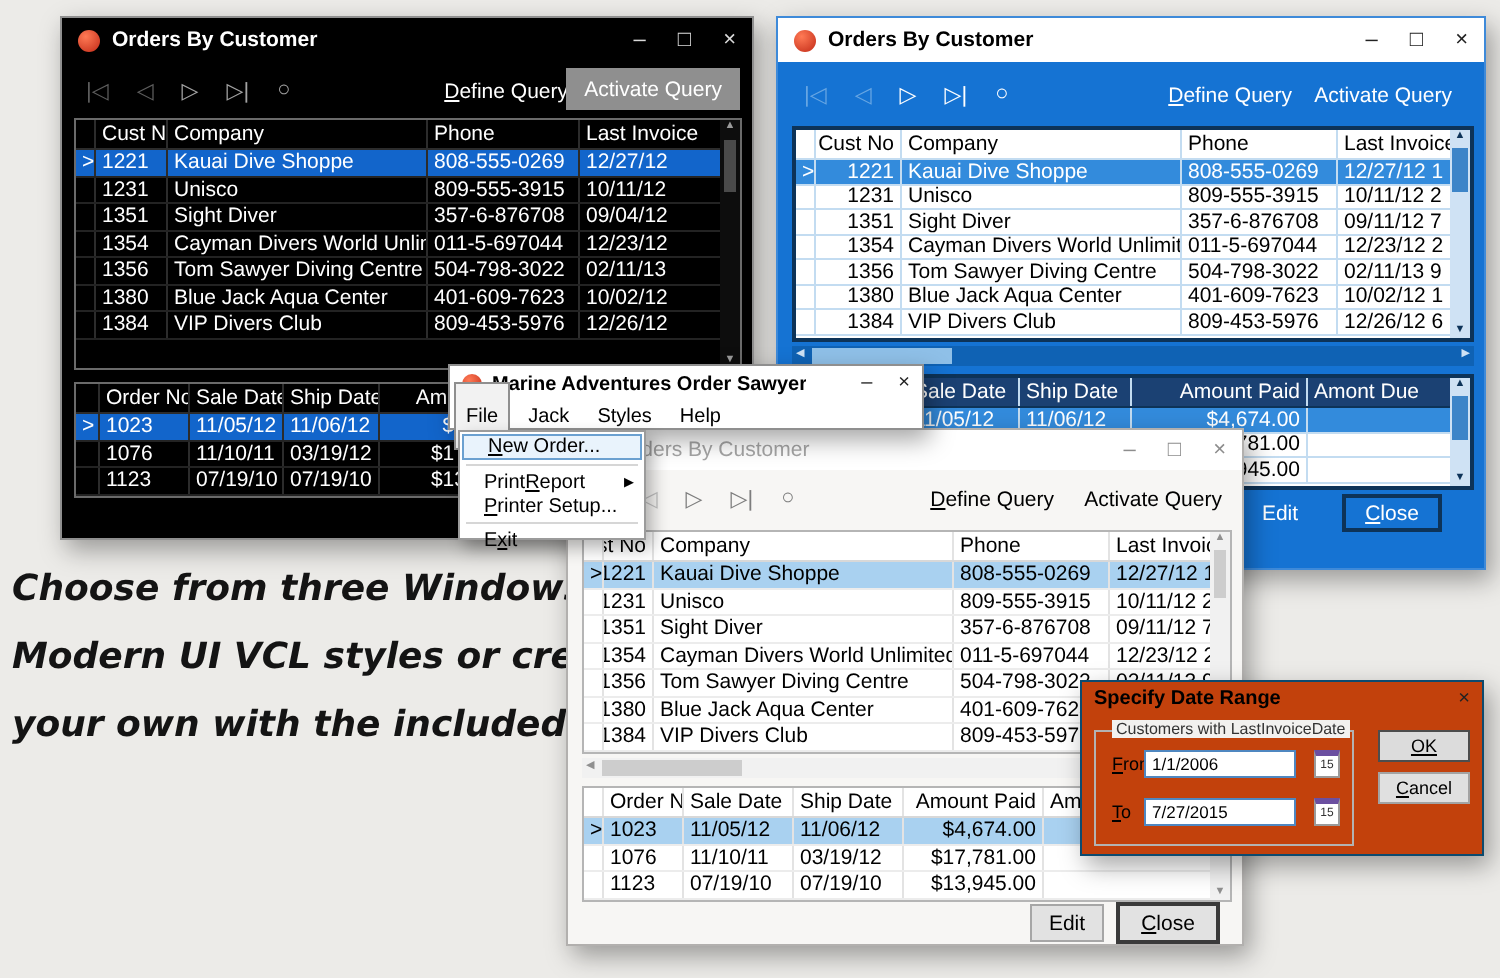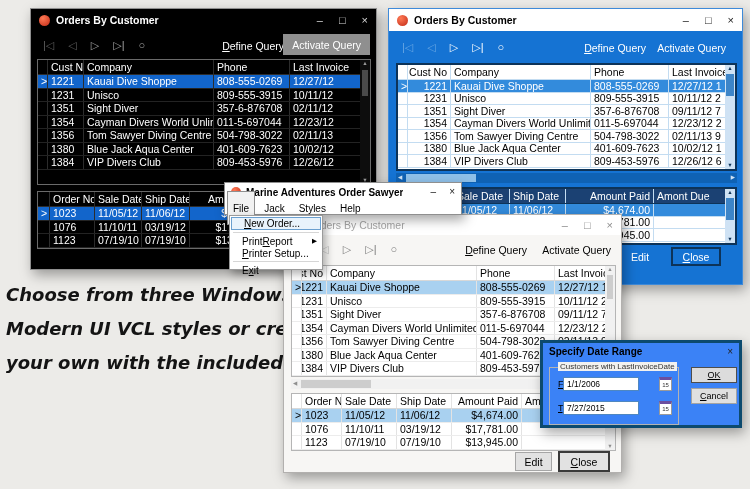--- a/index.html
+++ b/index.html
@@ -96,29 +96,29 @@
   .w-menu .wbtn{font-size:10px;color:#222}
   .menubar{position:absolute;left:0;top:18px;right:0;height:14px;display:flex;align-items:center;gap:4px;padding:0 2px;font-size:10px}
   .mitem{padding:16px 5px;height:13px;display:flex;align-items:center}
   .mitem.open{border:1px solid #8f8f8f;background:#f2f2f2}
   .dropdown{position:absolute;left:229px;top:215px;width:94px;height:55px;background:#fff;border:1px solid #9b9b9b;box-shadow:3px 4px 8px rgba(0,0,0,.3);z-index:45;font-size:10px;color:#000;padding-top:1px}
   .dd-item{position:relative;height:12px;display:flex;align-items:center;padding-left:12px;white-space:nowrap}
   .dd-item.hot{border:1px solid #6ba0d0;background:#e9f3fc;margin:0 1px;height:13px}
   .dd-sep{height:1px;background:#d6d6d6;margin:2px 3px}
   .dd-arrow{position:absolute;right:5px;font-size:6.5px}
   
-  .w-dlg{left:540px;top:340px;width:202px;height:88px;background:#3b82f6;border:3px solid #0c4a6e;color:#000;z-index:50}
+  .w-dlg{left:540px;top:340px;width:202px;height:88px;background:#c2410c;border:1px solid #0c4a6e;color:#000;z-index:50}
   .w-dlg .titlebar{height:17px;padding:0 6px}
   .w-dlg .ttl{font-size:10px;font-weight:bold}
   .w-dlg .wbtn{font-size:10px;color:#222}
   .groupbox{position:absolute;left:6px;top:24px;width:130px;height:58px;border:1px solid #b3b3b3}
   .grouplabel{position:absolute;left:8px;top:-6px;background:#f2f1ef;padding:0 2px;font-size:8px;color:#333;white-space:nowrap}
   .fldrow{position:absolute;left:0;right:0;height:15px;display:flex;align-items:center}
   .fldrow .lab{position:absolute;left:8px;font-size:9px}
-  .fld{position:absolute;left:13px;width:76px;height:14px;background:#fff;border:1px solid #4f87c0;font-size:8.5px;display:flex;align-items:center;padding:0 3px}
+  .fld{position:absolute;left:24px;width:76px;height:14px;background:#fff;border:1px solid #4f87c0;font-size:8.5px;display:flex;align-items:center;padding:0 3px}
   .picker{position:absolute;left:109px;width:13px;height:14px;background:#fff;border:1px solid #9a9a9a;border-top:3px solid #6b4fa0;font-size:6px;display:flex;align-items:center;justify-content:center;color:#333}
   .dlgbtn{position:absolute;left:148px;width:46px;height:16px;display:flex;align-items:center;justify-content:center;font-size:9px;background:#e0e0e0}
   .dlgbtn.ok{top:24px;border:1px solid #4d4d4d;background:#dcdcdc}
   .dlgbtn.cancel{top:45px;border:1px solid #a3a3a3}
   .u-all{text-decoration:underline}
   
   .caption{position:absolute;left:6px;top:284px;width:282px;z-index:5;text-align:center;font-family:"DejaVu Sans",sans-serif;font-style:italic;font-weight:600;font-size:18px;color:#141414}
   .caption div{margin-bottom:13px;white-space:nowrap}
   .u{text-decoration:underline}
 </style>
@@ -178,21 +178,21 @@
             <div class="g-cell" style="width: 36px;">1231</div>
             <div class="g-cell" style="width: 130px;">Unisco</div>
             <div class="g-cell" style="width: 76px;">809-555-3915</div>
             <div class="g-cell fx">10/11/12</div>
           </div>
           <div class="g-row">
             <div class="g-cell" style="width: 10px;"></div>
             <div class="g-cell" style="width: 36px;">1351</div>
             <div class="g-cell" style="width: 130px;">Sight Diver</div>
             <div class="g-cell" style="width: 76px;">357-6-876708</div>
-            <div class="g-cell fx">02/11/12</div>
+            <div class="g-cell fx">09/04/12</div>
           </div>
           <div class="g-row">
             <div class="g-cell" style="width: 10px;"></div>
             <div class="g-cell" style="width: 36px;">1354</div>
             <div class="g-cell" style="width: 130px;">Cayman Divers World Unlimited</div>
             <div class="g-cell" style="width: 76px;">011-5-697044</div>
             <div class="g-cell fx">12/23/12</div>
           </div>
           <div class="g-row">
             <div class="g-cell" style="width: 10px;"></div>

